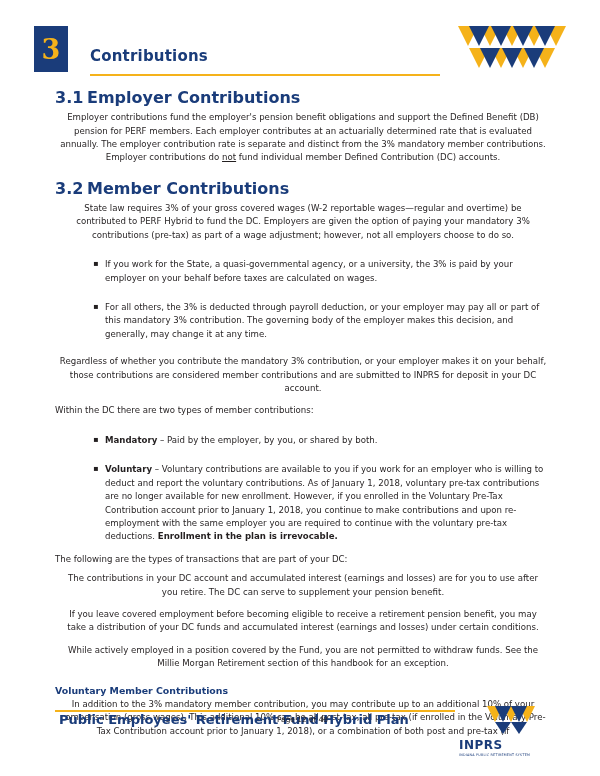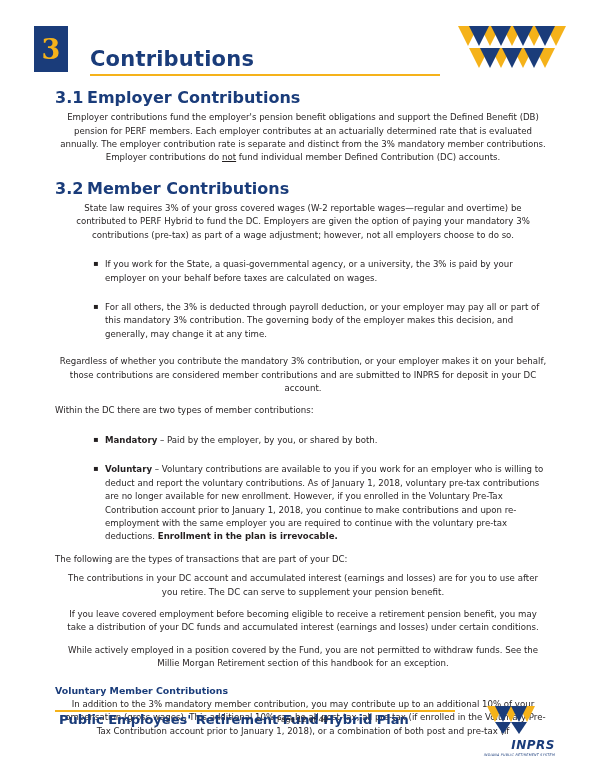--- a/index.html
+++ b/index.html
@@ -45,21 +45,21 @@
     color: #f5b21a;
     font-family: "DejaVu Serif", serif;
     font-weight: bold;
     font-size: 27px;
     line-height: 1;
   }
   .chapter-title {
     position: absolute;
     left: 90px;
     top: 25px;
-    font-size: 21px;
+    font-size: 15px;
     font-weight: bold;
     color: #1a3c7a;
     letter-spacing: .2px;
   }
   .header-rule {
     position: absolute;
     left: 90px;
     top: 52px;
     width: 350px;
     height: 2px;
@@ -165,22 +165,21 @@
     font-size: 7.4px;
     color: #231f20;
     text-align: center;
   }
   .footer-logo {
     position: absolute;
     right: -8px;
     top: -6px;
     width: 96px;
     height: 56px;
-    text-align: right;
-    font-style: italic;
+    text-align: left;
   }
   .footer-logo .inprs-text {
     font-size: 12px;
     font-weight: bold;
     color: #1a3c7a;
     letter-spacing: .5px;
     line-height: 1;
     margin-top: 1px;
   }
   .footer-logo .inprs-sub {

